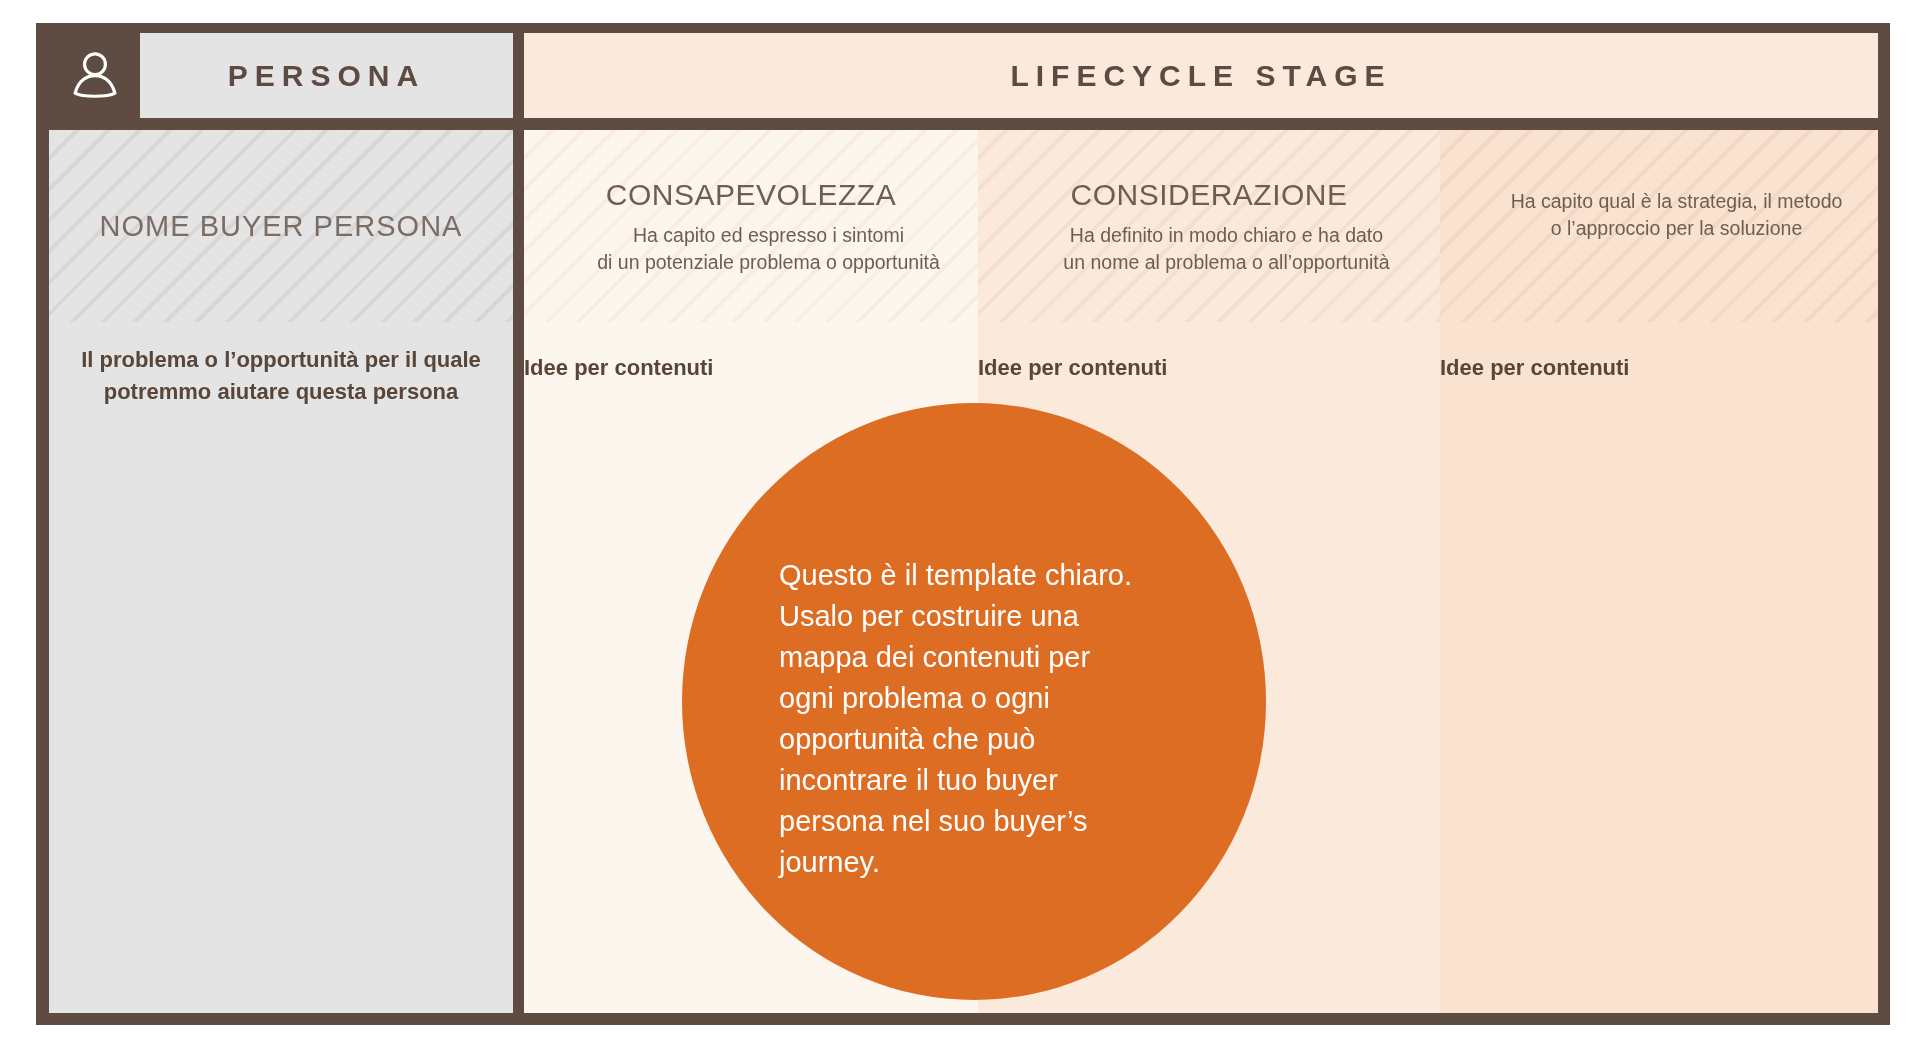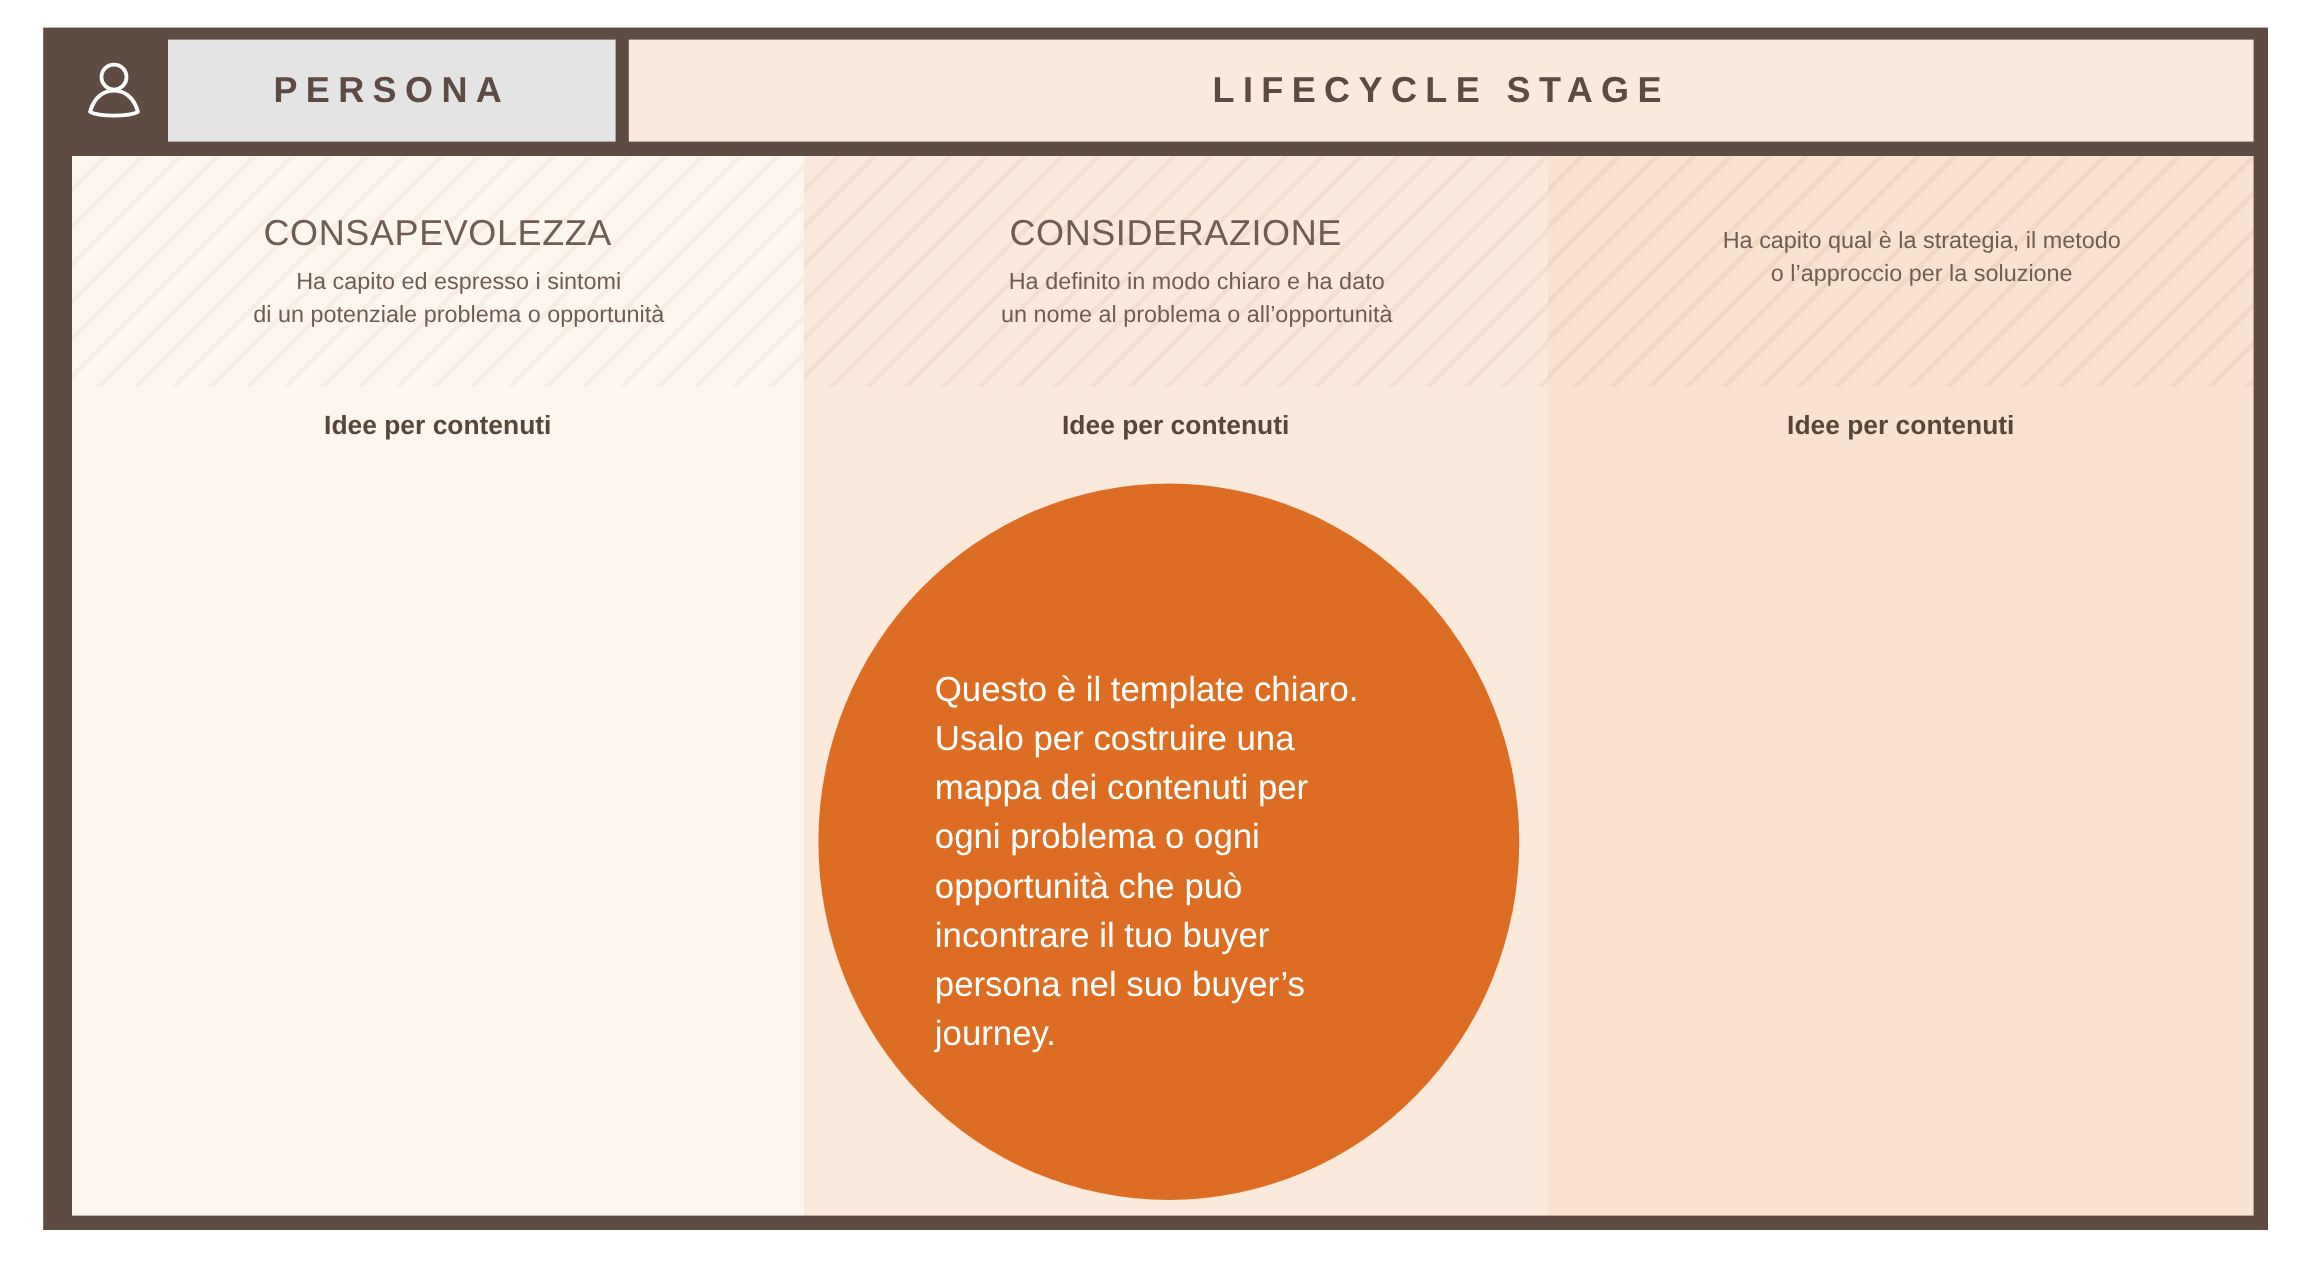--- a/index.html
+++ b/index.html
@@ -67,21 +67,21 @@
 
   .stage-title{
     font-size:30px; font-weight:300; letter-spacing:0.5px; color:#6f5d53;
   }
   .stage-desc{
     margin-top:10px; font-size:19.5px; line-height:27px; color:#6f5d53;
     white-space:pre-line;
     margin-left:35px;
   }
   .ideas-label{
-    margin-top:20px; text-align:center;
+    margin-top:33px; text-align:left;
     font-size:22px; font-weight:bold; color:#574639;
   }
 
   
   .callout-circle{
     position:absolute; left:682px; top:403px; width:584px; height:597px;
     border-radius:50%;
     background:var(--circle-orange,#de6d24);
   }
   .callout-text{
@@ -106,20 +106,27 @@
       <div class="persona-header">
         <span class="header-label">PERSONA</span>
       </div>
       <div class="lifecycle-header">
         <span class="header-label">LIFECYCLE STAGE</span>
       </div>
     </div>
 
     <div class="body-row">
 
+      <div class="persona-col">
+        <div class="persona-hatch">
+          <span class="persona-name">NOME BUYER PERSONA</span>
+        </div>
+        <p class="persona-problem">Il problema o l’opportunità per il quale
+potremmo aiutare questa persona</p>
+      </div>
 
       <div class="lifecycle-body">
 
         <div class="stage stage-0">
           <div class="stage-hatch">
             <div class="stage-title">CONSAPEVOLEZZA</div>
             <div class="stage-desc">Ha capito ed espresso i sintomi
 di un potenziale problema o opportunità</div>
           </div>
           <div class="ideas-label">Idee per contenuti</div>

